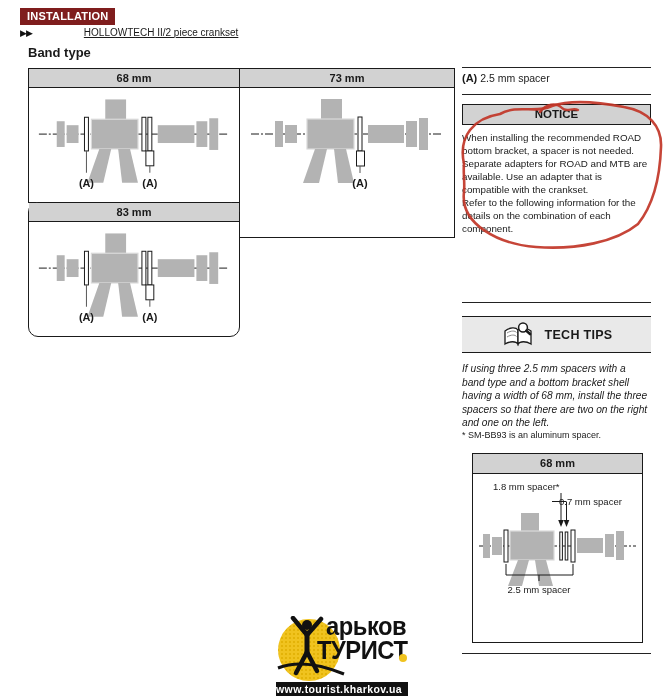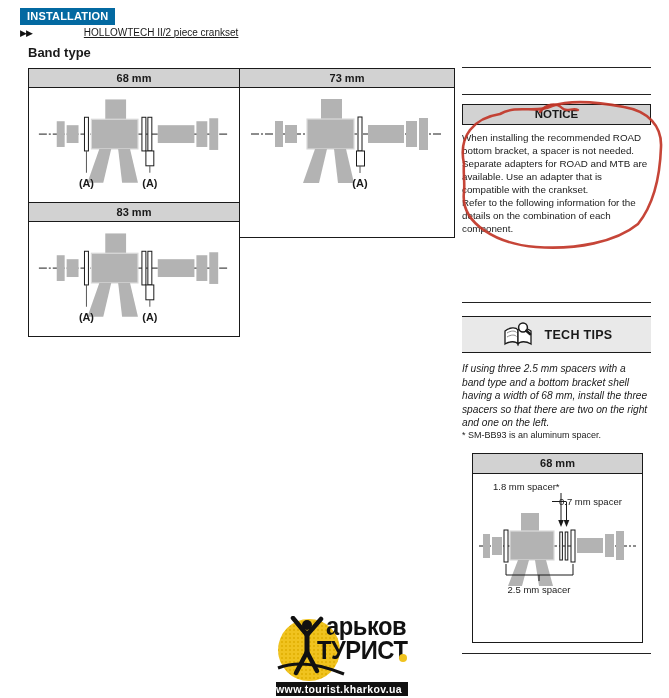--- a/index.html
+++ b/index.html
@@ -1,19 +1,19 @@
 <!DOCTYPE html>
 <html><head>
 <meta charset="utf-8">
 <style>
   * { margin:0; padding:0; box-sizing:border-box; }
   body { background:#fff; font-family:"Liberation Sans", sans-serif; color:#1a1a1a; }
   #page { position:relative; width:669px; height:698px; background:#fff; overflow:hidden; }
 
-  .badge { position:absolute; left:20px; top:8px; background:#0369a1; color:#fff;
+  .badge { position:absolute; left:20px; top:8px; background:#7f1d1d; color:#fff;
            font-size:11px; font-weight:bold; padding:2px 7px 3px; letter-spacing:.2px; }
   .crumb { position:absolute; left:20px; top:27px; font-size:10px; display:flex; align-items:center; gap:4px; }
   .crumb .arrows { font-size:9px; color:#111; letter-spacing:-1px; }
   .crumb a { color:#1a1a1a; text-decoration:underline;padding-left:48px; }
   .section-title { position:absolute; left:28px; top:45px; font-size:13px; font-weight:bold; }
 
   .panel { position:absolute; border:1px solid #1a1a1a; background:#fff; }
   .panel-h { height:19px; background:#d2d2d2; border-bottom:1px solid #1a1a1a;
              font-size:11px; font-weight:bold; text-align:center; line-height:18px; }
   .panel-b { position:relative; }
@@ -109,21 +109,21 @@
         <rect x="115.5" y="63" width="8" height="15" class="sp"></rect>
         <rect x="127" y="37" width="36" height="18" class="g"></rect>
         <rect x="165" y="33" width="11" height="26" class="g"></rect>
         <rect x="178" y="30" width="9" height="32" class="g"></rect>
         <line x1="119" y1="78" x2="119" y2="85" class="ld"></line>
         <text x="119" y="99" class="lbl">(A)</text>
       </svg>
     </div>
   </div>
 
-  <div class="panel" style="left:28px; top:202px; width:212px; height:135px;">
+  <div class="panel" style="left:28px; top:202px; width:212px; height:135px;border-radius:10px;">
     <div class="panel-h">83 mm</div>
     <div class="panel-b">
       <svg width="210" height="114" viewBox="0 0 212 114">
         <line x1="10" y1="46" x2="202" y2="46" class="cl"></line>
         <rect x="28" y="33" width="8" height="26" class="g"></rect>
         <rect x="38" y="37" width="12" height="18" class="g"></rect>
         <rect x="56" y="29" width="4" height="34" class="sp"></rect>
         <rect x="77" y="11" width="21" height="22" class="g"></rect>
         <rect x="63" y="31" width="47" height="30" class="gb"></rect>
         <polygon points="71,61 83,61 75,95 59,95" class="g"></polygon>
@@ -136,20 +136,24 @@
         <rect x="182" y="30" width="9" height="32" class="g"></rect>
         <line x1="58" y1="63" x2="58" y2="85" class="ld"></line>
         <line x1="122" y1="78" x2="122" y2="85" class="ld"></line>
         <text x="58" y="99" class="lbl">(A)</text>
         <text x="122" y="99" class="lbl">(A)</text>
       </svg>
     </div>
   </div>
 
   <div class="hrline" style="top:67px;"></div>
+  <div class="rc legend" style="position:absolute;">
+    <b>(A)</b>
+    <span>2.5 mm spacer</span>
+  </div>
   <div class="hrline" style="top:94px;"></div>
 
   <div class="rc notice-h" style="position:absolute;">NOTICE</div>
   <div class="rc ntext" style="position:absolute; top:132px;">When installing the recommended ROAD bottom bracket, a spacer is not needed. Separate adapters for ROAD and MTB are available. Use an adapter that is compatible with the crankset.</div>
   <div class="rc ntext" style="position:absolute; top:197px;">Refer to the following information for the details on the combination of each component.</div>
 
   <div class="hrline" style="top:302px;"></div>
 
   <div class="rc banner" style="position:absolute;">
     <svg width="36" height="26" viewBox="0 0 36 26">

